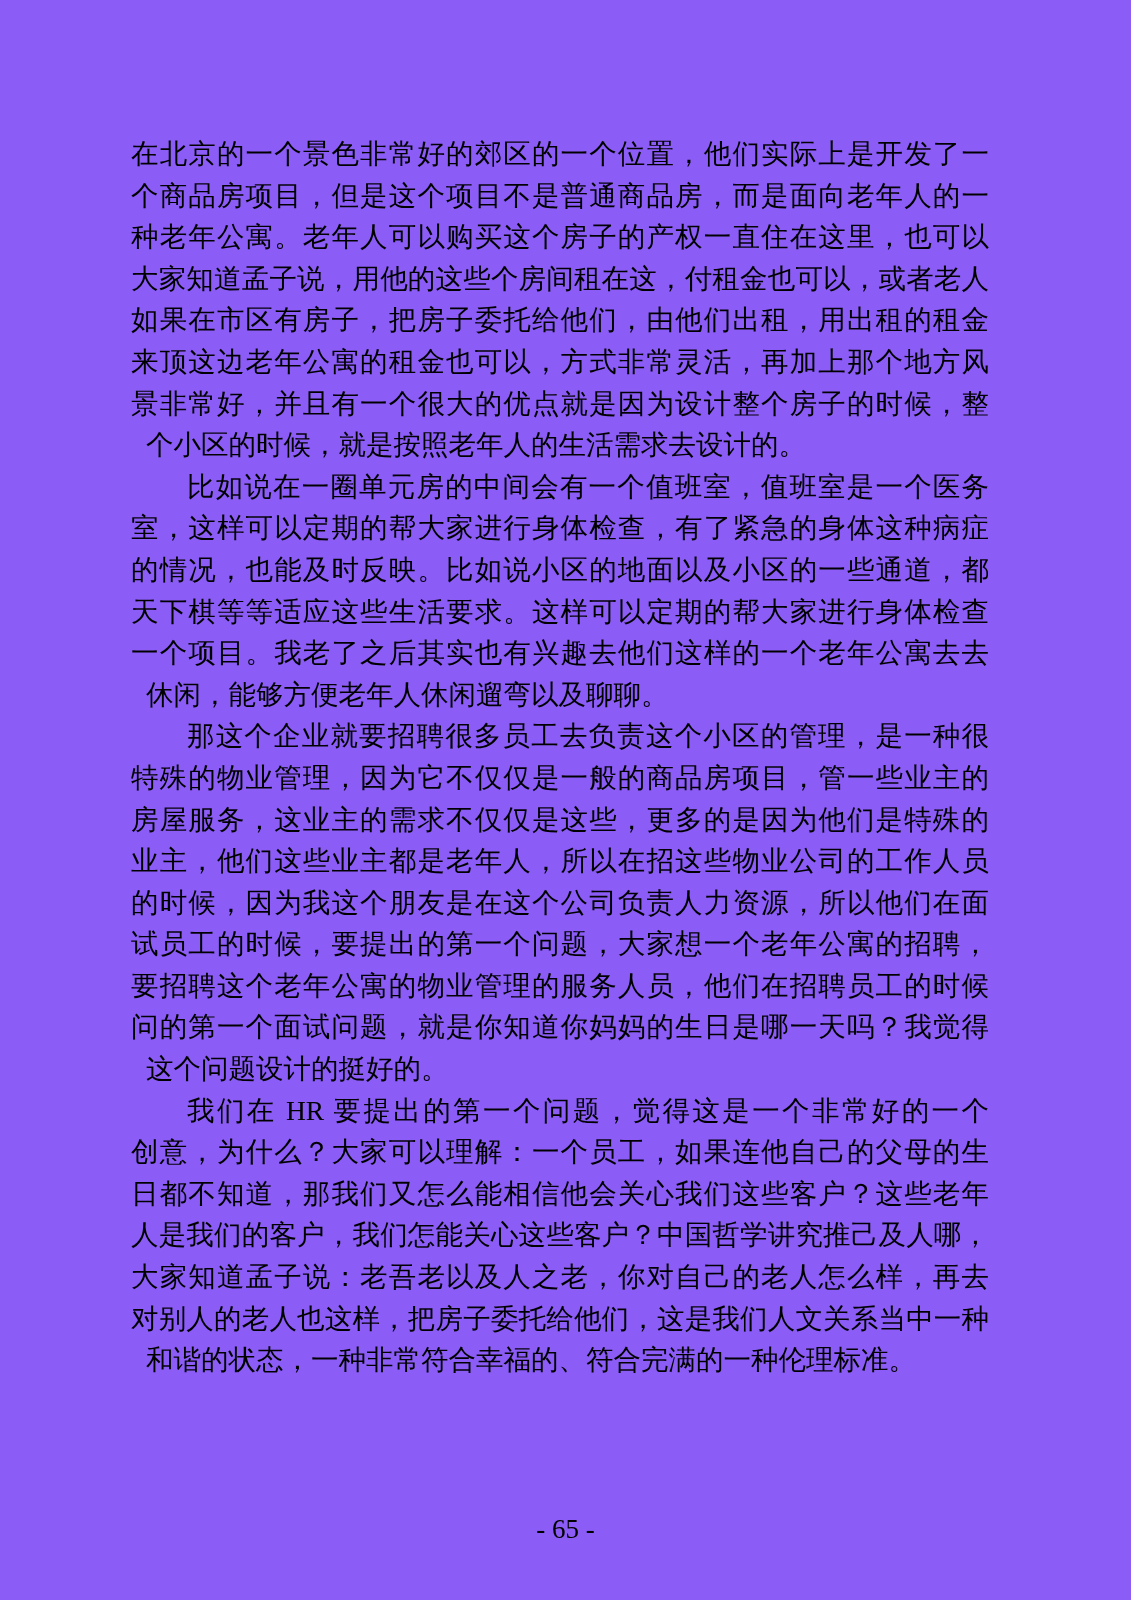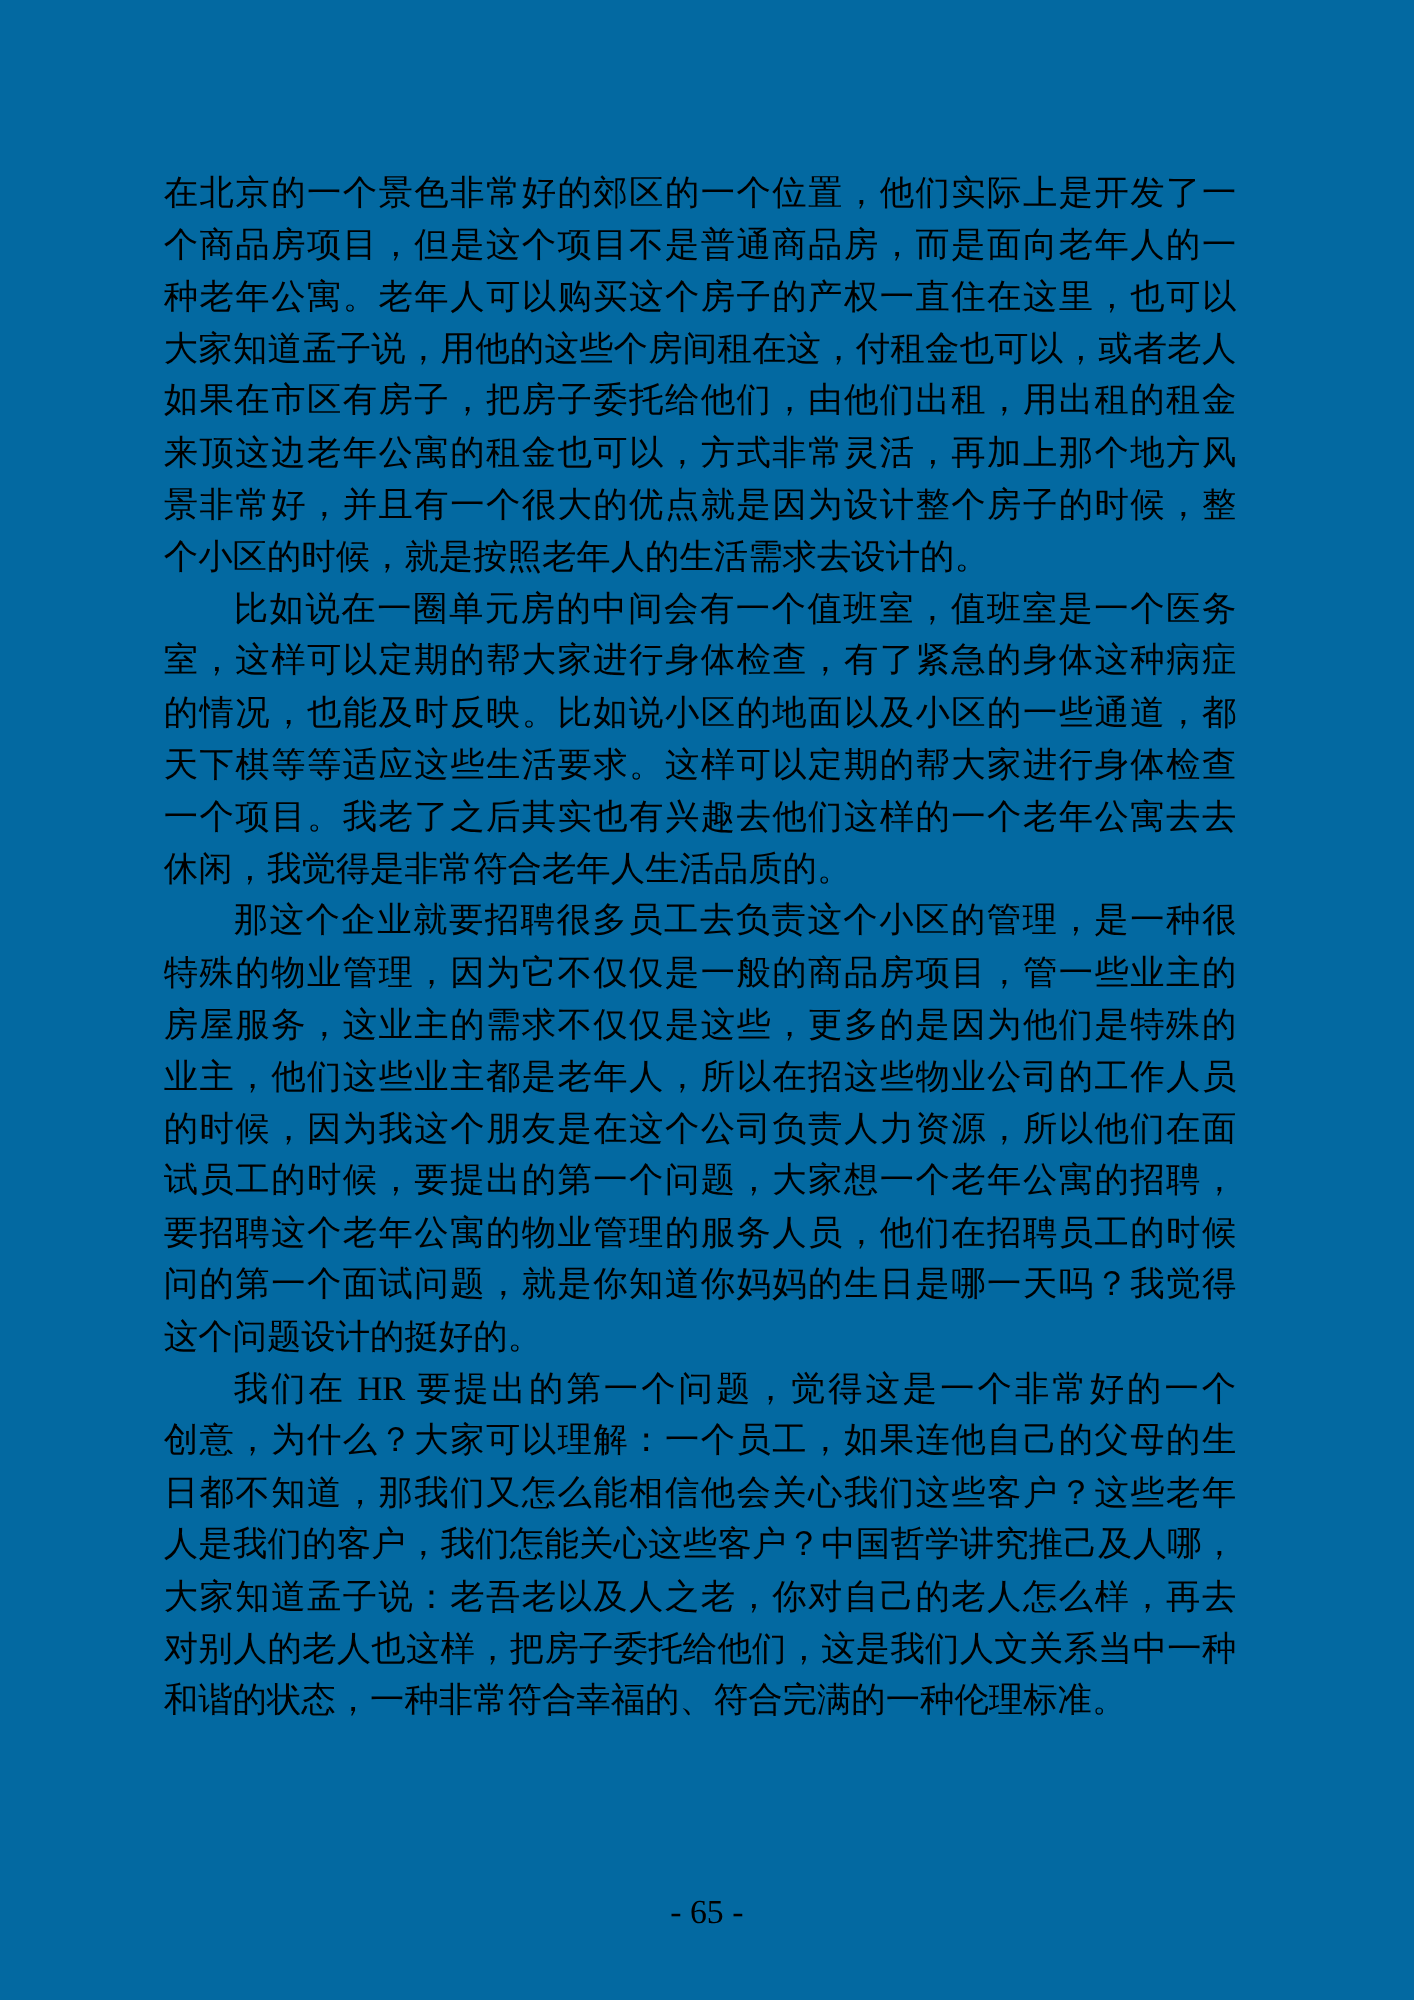--- a/index.html
+++ b/index.html
@@ -13,21 +13,21 @@
     position: relative;
     overflow: hidden;
     font-family: "Liberation Serif", "DejaVu Serif", serif;
     color: #000000;
   }
   .page {
     position: absolute;
     left: 0; top: 0;
     width: 1131px;
     height: 1600px;
-    background: #0369a1;
+    background: #8b5cf6;
   }
   .text-block {
     position: absolute;
     left: 131px;
     top: 133px;
     width: 858px;
   }
   .para {
     margin: 0;
     padding: 0;
@@ -37,20 +37,21 @@
     line-height: 41.6px;
     height: 41.6px;
     overflow: hidden;
     text-align: justify;
     text-align-last: justify;
     white-space: normal;
     letter-spacing: 0;
   }
   .line.para-end {
     text-align-last: left;
+    margin-left: 15px;
   }
   .line.indent {
     text-indent: 56px;
   }
   .footer {
     position: absolute;
     left: 0;
     top: 1512px;
     width: 1131px;
     text-align: center;
@@ -74,21 +75,21 @@
       <div class="line">景非常好，并且有一个很大的优点就是因为设计整个房子的时候，整</div>
       <div class="line para-end">个小区的时候，就是按照老年人的生活需求去设计的。</div>
     </div>
 
     <div class="para">
       <div class="line indent">比如说在一圈单元房的中间会有一个值班室，值班室是一个医务</div>
       <div class="line">室，这样可以定期的帮大家进行身体检查，有了紧急的身体这种病症</div>
       <div class="line">的情况，也能及时反映。比如说小区的地面以及小区的一些通道，都</div>
       <div class="line">天下棋等等适应这些生活要求。这样可以定期的帮大家进行身体检查</div>
       <div class="line">一个项目。我老了之后其实也有兴趣去他们这样的一个老年公寓去去</div>
-      <div class="line para-end">休闲，我觉得是非常符合老年人生活品质的。</div>
+      <div class="line para-end">休闲，能够方便老年人休闲遛弯以及聊聊。</div>
     </div>
 
     <div class="para">
       <div class="line indent">那这个企业就要招聘很多员工去负责这个小区的管理，是一种很</div>
       <div class="line">特殊的物业管理，因为它不仅仅是一般的商品房项目，管一些业主的</div>
       <div class="line">房屋服务，这业主的需求不仅仅是这些，更多的是因为他们是特殊的</div>
       <div class="line">业主，他们这些业主都是老年人，所以在招这些物业公司的工作人员</div>
       <div class="line">的时候，因为我这个朋友是在这个公司负责人力资源，所以他们在面</div>
       <div class="line">试员工的时候，要提出的第一个问题，大家想一个老年公寓的招聘，</div>
       <div class="line">要招聘这个老年公寓的物业管理的服务人员，他们在招聘员工的时候</div>

